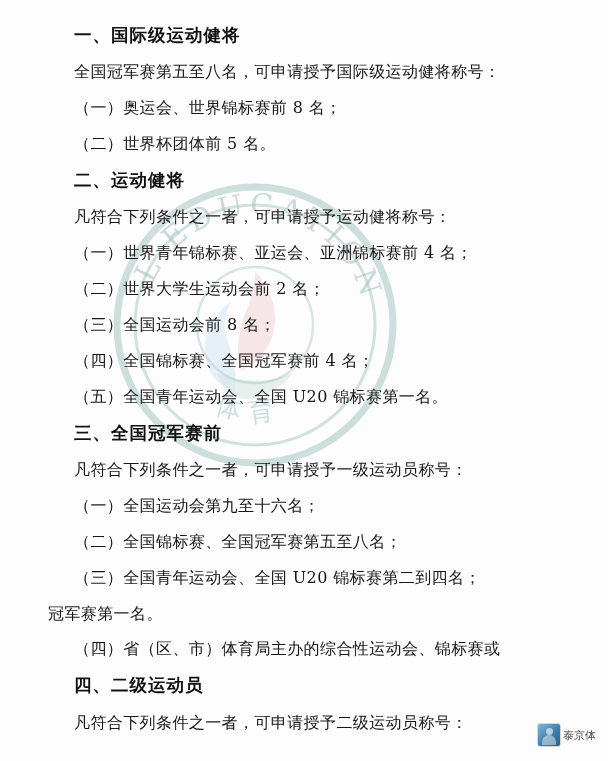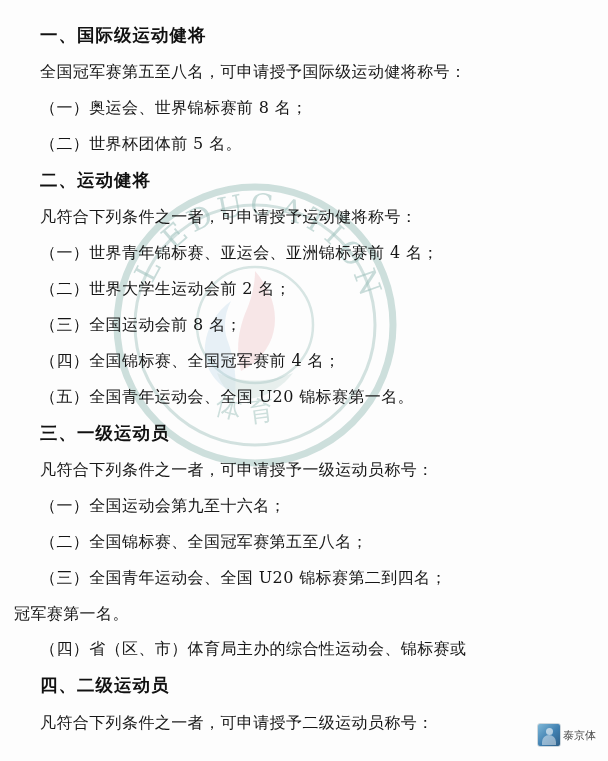--- a/index.html
+++ b/index.html
@@ -35,21 +35,21 @@
     opacity: 0.55;
   }
   #watermark svg {
     display: block;
   }
 
   
   #doc {
     position: relative;
     z-index: 2;
-    padding: 22px 30px 0 14px;
+    padding: 22px 30px 0 48px;
     box-sizing: border-box;
   }
 
   .heading {
     font-size: 17.5px;
     font-weight: bold;
     letter-spacing: 1px;
     margin: 0 0 11px 0;
     padding-left: 26px;
     color: #111;
@@ -165,21 +165,21 @@
       <div class="heading tight">二、运动健将</div>
       <div class="para">凡符合下列条件之一者，可申请授予运动健将称号：</div>
       <div class="para">（一）世界青年锦标赛、亚运会、亚洲锦标赛前 4 名；</div>
       <div class="para">（二）世界大学生运动会前 2 名；</div>
       <div class="para">（三）全国运动会前 8 名；</div>
       <div class="para">（四）全国锦标赛、全国冠军赛前 4 名；</div>
       <div class="para">（五）全国青年运动会、全国 U20 锦标赛第一名。</div>
     </div>
 
     <div class="sec">
-      <div class="heading tight">三、一级运动员</div>
+      <div class="heading tight">三、全国冠军赛前</div>
       <div class="para">凡符合下列条件之一者，可申请授予一级运动员称号：</div>
       <div class="para">（一）全国运动会第九至十六名；</div>
       <div class="para">（二）全国锦标赛、全国冠军赛第五至八名；</div>
       <div class="para">（三）全国青年运动会、全国 U20 锦标赛第二到四名；</div>
       <div class="para cont">冠军赛第一名。</div>
       <div class="para">（四）省（区、市）体育局主办的综合性运动会、锦标赛或</div>
     </div>
 
     <div class="sec">
       <div class="heading tight">四、二级运动员</div>

